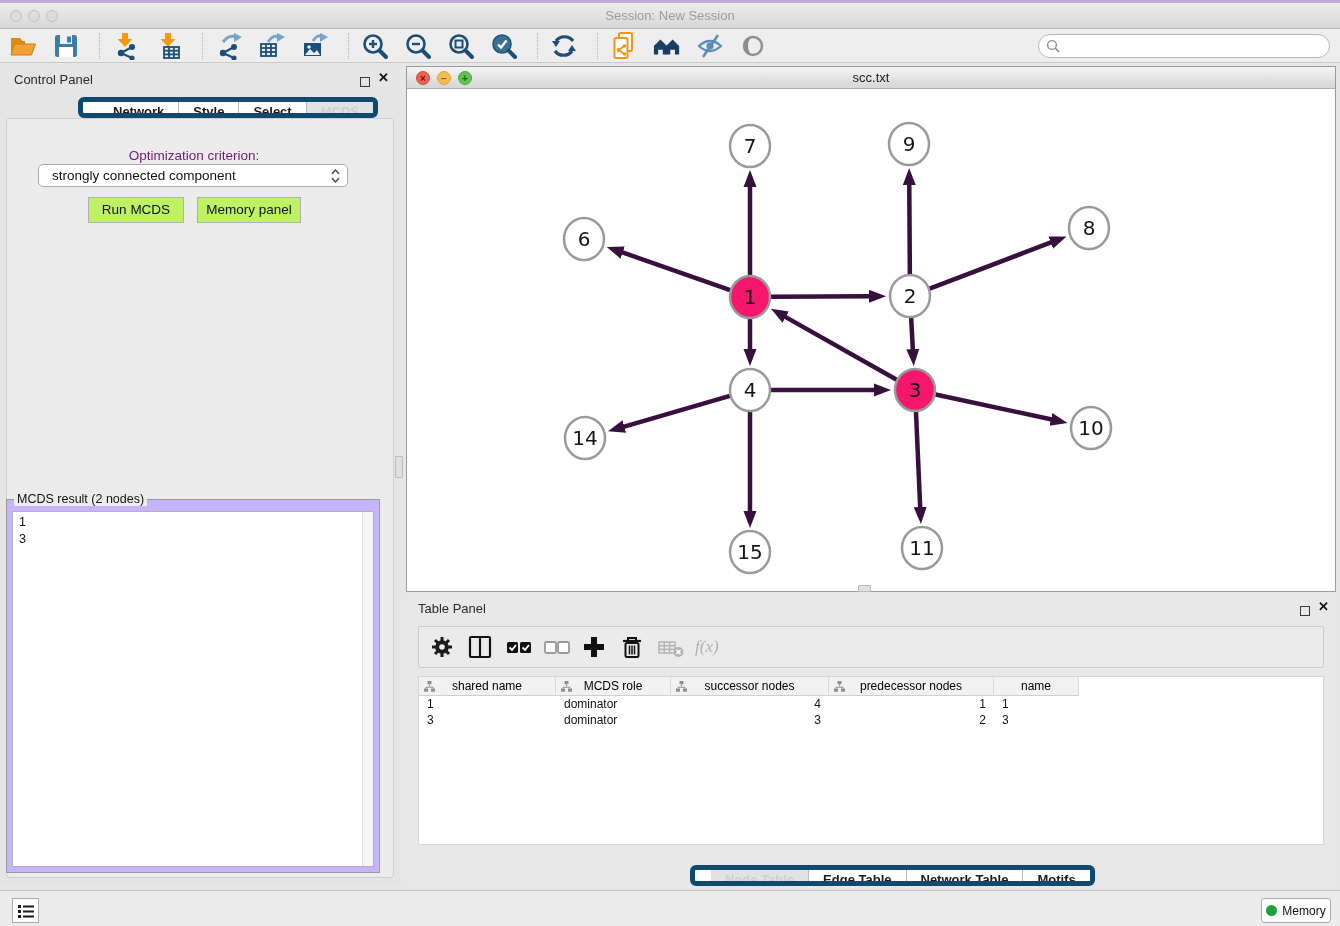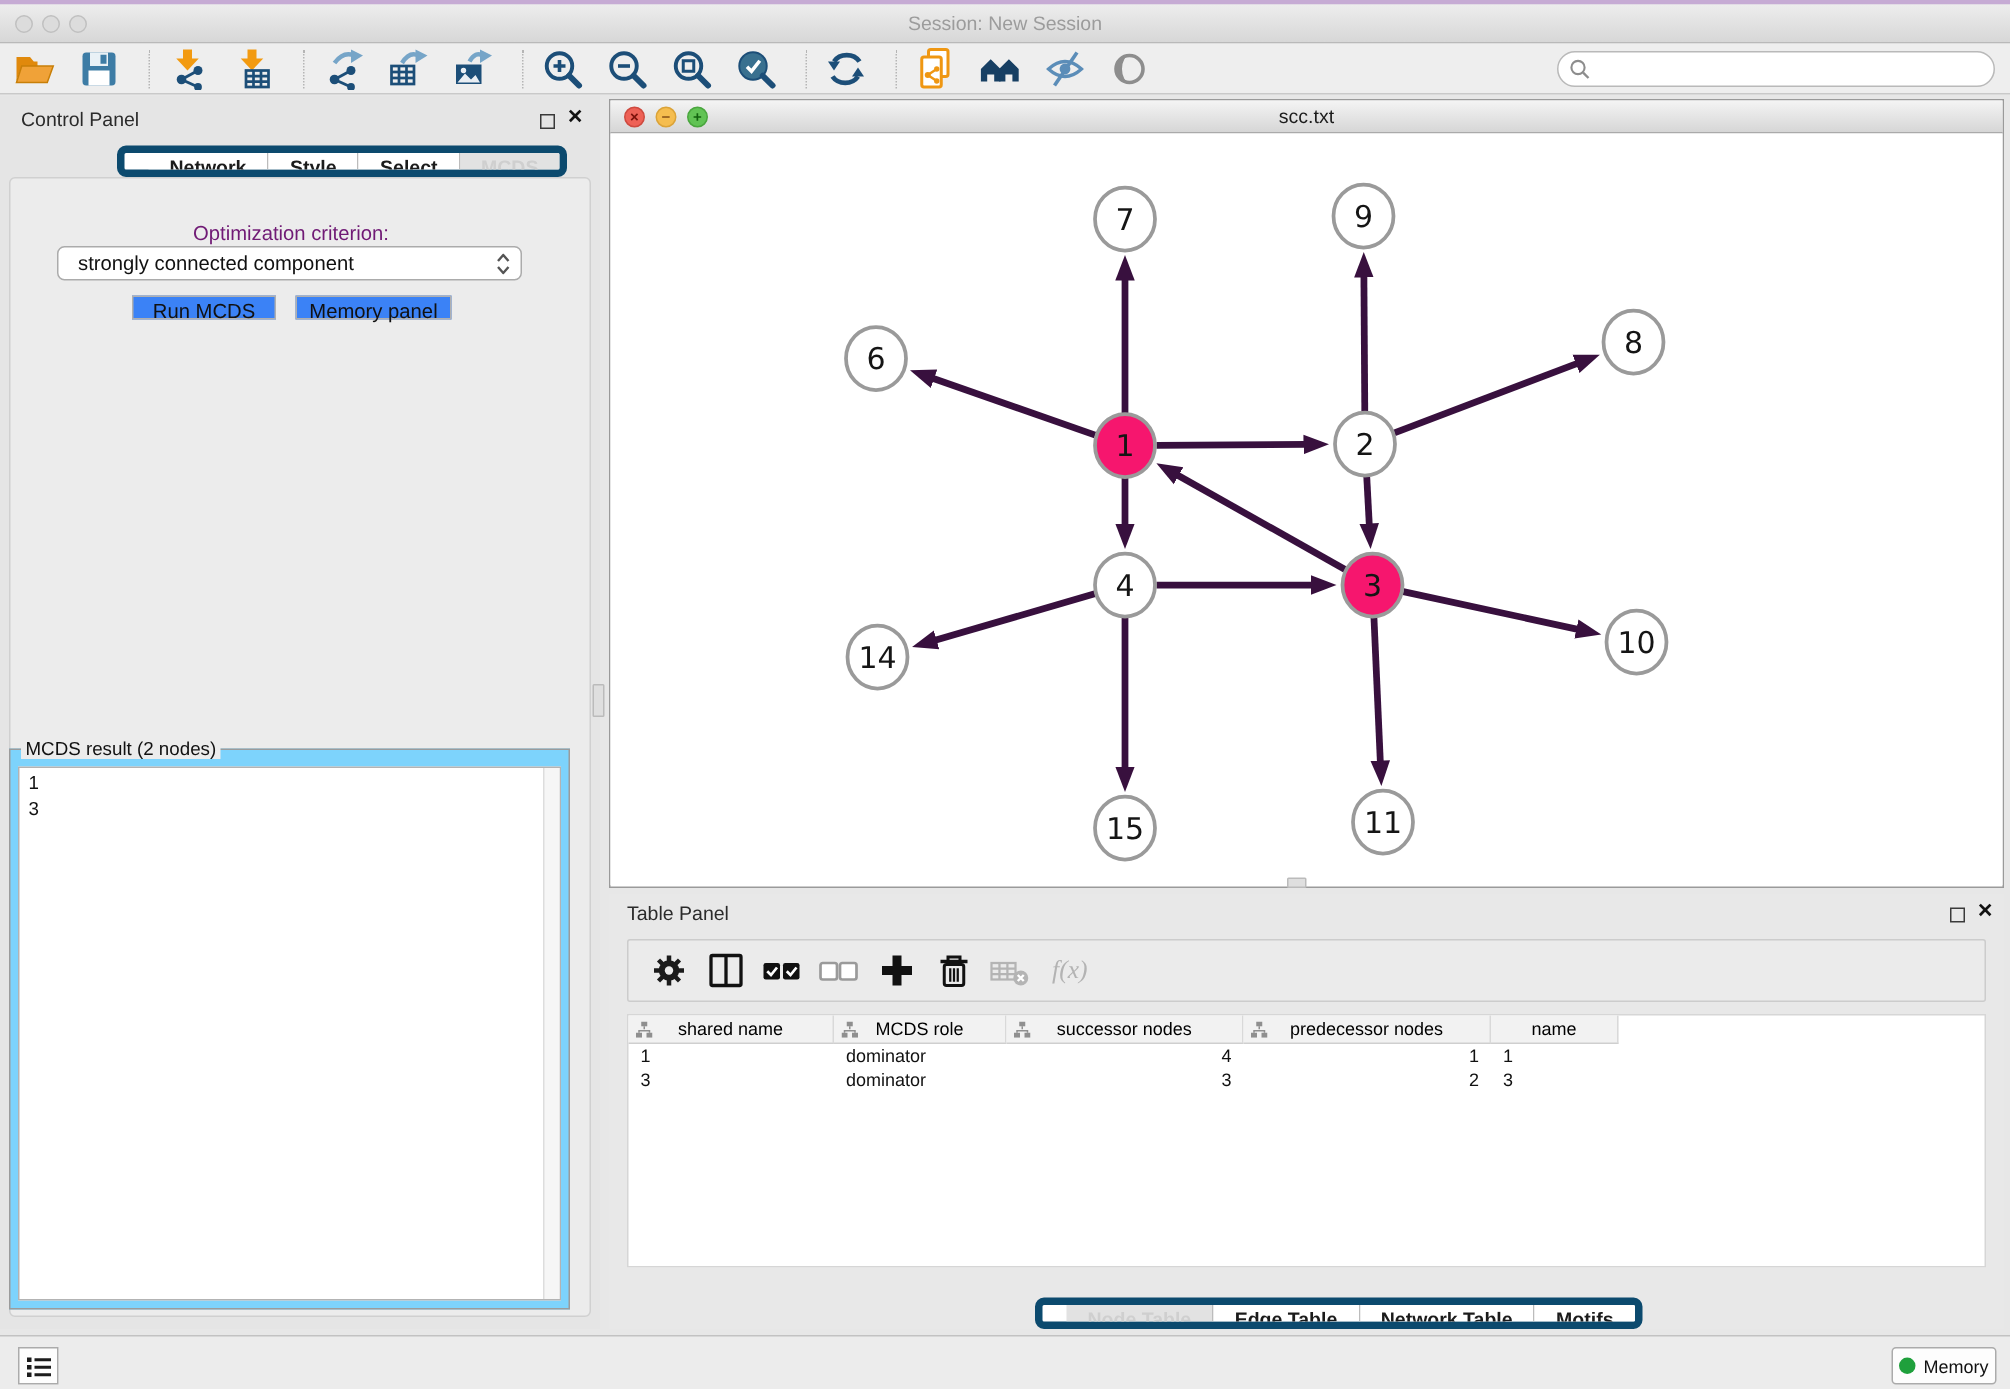--- a/index.html
+++ b/index.html
@@ -43,27 +43,27 @@
   .tab { font-size:13px; font-weight:bold; color:#1b1b1b; background:#fff; text-align:center;
     line-height:20px; border-right:1px solid #bcbcbc; padding:0 14px; }
   .tab:last-child { border-right:none; }
   .tab.muted { background:#e2e2e2; color:#cfcfcf; }
 
   .opt-label { position:absolute; left:0; top:84px; width:388px; text-align:center; font-size:13.5px; color:#701a75; }
   .cp-select { position:absolute; left:38px; top:100px; width:310px; height:23px; background:#fff;
     border:1px solid #ababab; border-radius:5px; font-size:13.5px; color:#111;
     display:flex; align-items:center; padding-left:13px; }
   .cp-select .chev { margin-left:auto; margin-right:7px; }
-  .cp-btn { position:absolute; height:16px; background:#3b82f6; border:1px solid #b0b0b0; border-radius:0;
+  .cp-btn { position:absolute; height:26px; background:#bef264; border:1px solid #b0b0b0; border-radius:0;
     font-size:13.5px; color:#111; text-align:center; line-height:20px; }
   .run-btn { left:88px; top:133px; width:96px; }
   .closep-btn { left:197px; top:133px; width:104px; }
 
   .mcds-fieldset { position:absolute; left:6px; top:435px; width:374px; height:374px;
-    border:1px solid #9b9b9b; background:#7dd3fc; }
+    border:1px solid #9b9b9b; background:#c4b5fd; }
   .mcds-legend { position:absolute; left:7px; top:-8px; background:#ececec; padding:0 3px;
     font-size:12.5px; color:#111; }
   .mcds-text { position:absolute; left:5px; top:11px; right:5px; bottom:5px; background:#fff;
     border:1px solid #b3b3b3; font-size:12.5px; color:#111; line-height:17px; padding:2px 6px; }
   .mcds-scroll { position:absolute; right:0; top:0; bottom:0; width:11px; background:#f6f6f6; border-left:1px solid #ddd; }
 
   
   .net-window { left:406px; top:66px; width:930px; height:526px; background:#fff; border:1px solid #9a9a9a; }
   .net-titlebar { height:22px; background:linear-gradient(#f4f4f4,#d6d6d6); border-bottom:1px solid #aaa; position:relative; }
   .net-titlebar .title { width:100%; text-align:center; line-height:21px; font-size:13px; color:#1c1c1c; }
@@ -75,21 +75,21 @@
   .net-canvas { position:relative; width:928px; height:501px; background:#fff; }
 
   .h-grip { left:858px; top:585px; width:13px; height:7px; background:#dfdfdf; border:1px solid #bbb; border-radius:1px; }
   .v-grip { left:395px; top:456px; width:8px; height:22px; background:#dfdfdf; border:1px solid #bbb; border-radius:1px; }
 
   
   .table-panel { left:406px; top:596px; width:930px; height:290px; background:#e8e8e8; }
   .tp-title { position:absolute; left:12px; top:5px; font-size:13px; color:#2b2b2b; }
   .tp-toolbar { position:absolute; left:12px; top:30px; width:906px; height:42px; background:#ebebeb;
     border:1px solid #cccccc; border-radius:2px; display:flex; align-items:center; padding-left:10px; }
-  .tp-icon { width:30px; height:30px; margin-right:8px; display:flex; align-items:center; justify-content:flex-end; }
+  .tp-icon { width:30px; height:30px; margin-right:8px; display:flex; align-items:center; justify-content:flex-start; }
   .fx-label { font-family:"Liberation Serif", serif; font-style:italic; font-size:17px; color:#b3b3b3; }
 
   .tp-table { position:absolute; left:12px; top:80px; width:906px; height:169px; background:#fff; border:1px solid #d6d6d6; }
   .tp-head { display:flex; height:19px; }
   .th { background:#f2f2f2; border-right:1px solid #d9d9d9; border-bottom:1px solid #cfcfcf;
     font-size:12px; color:#000000; display:flex; align-items:center; justify-content:center; position:relative; }
   .th .tree-ic { position:absolute; left:5px; top:4px; }
   .tp-row { display:flex; height:16px; font-size:12px; color:#111; }
   .td { padding:1px 8px 0 8px; }
   .td.r { text-align:right; }

